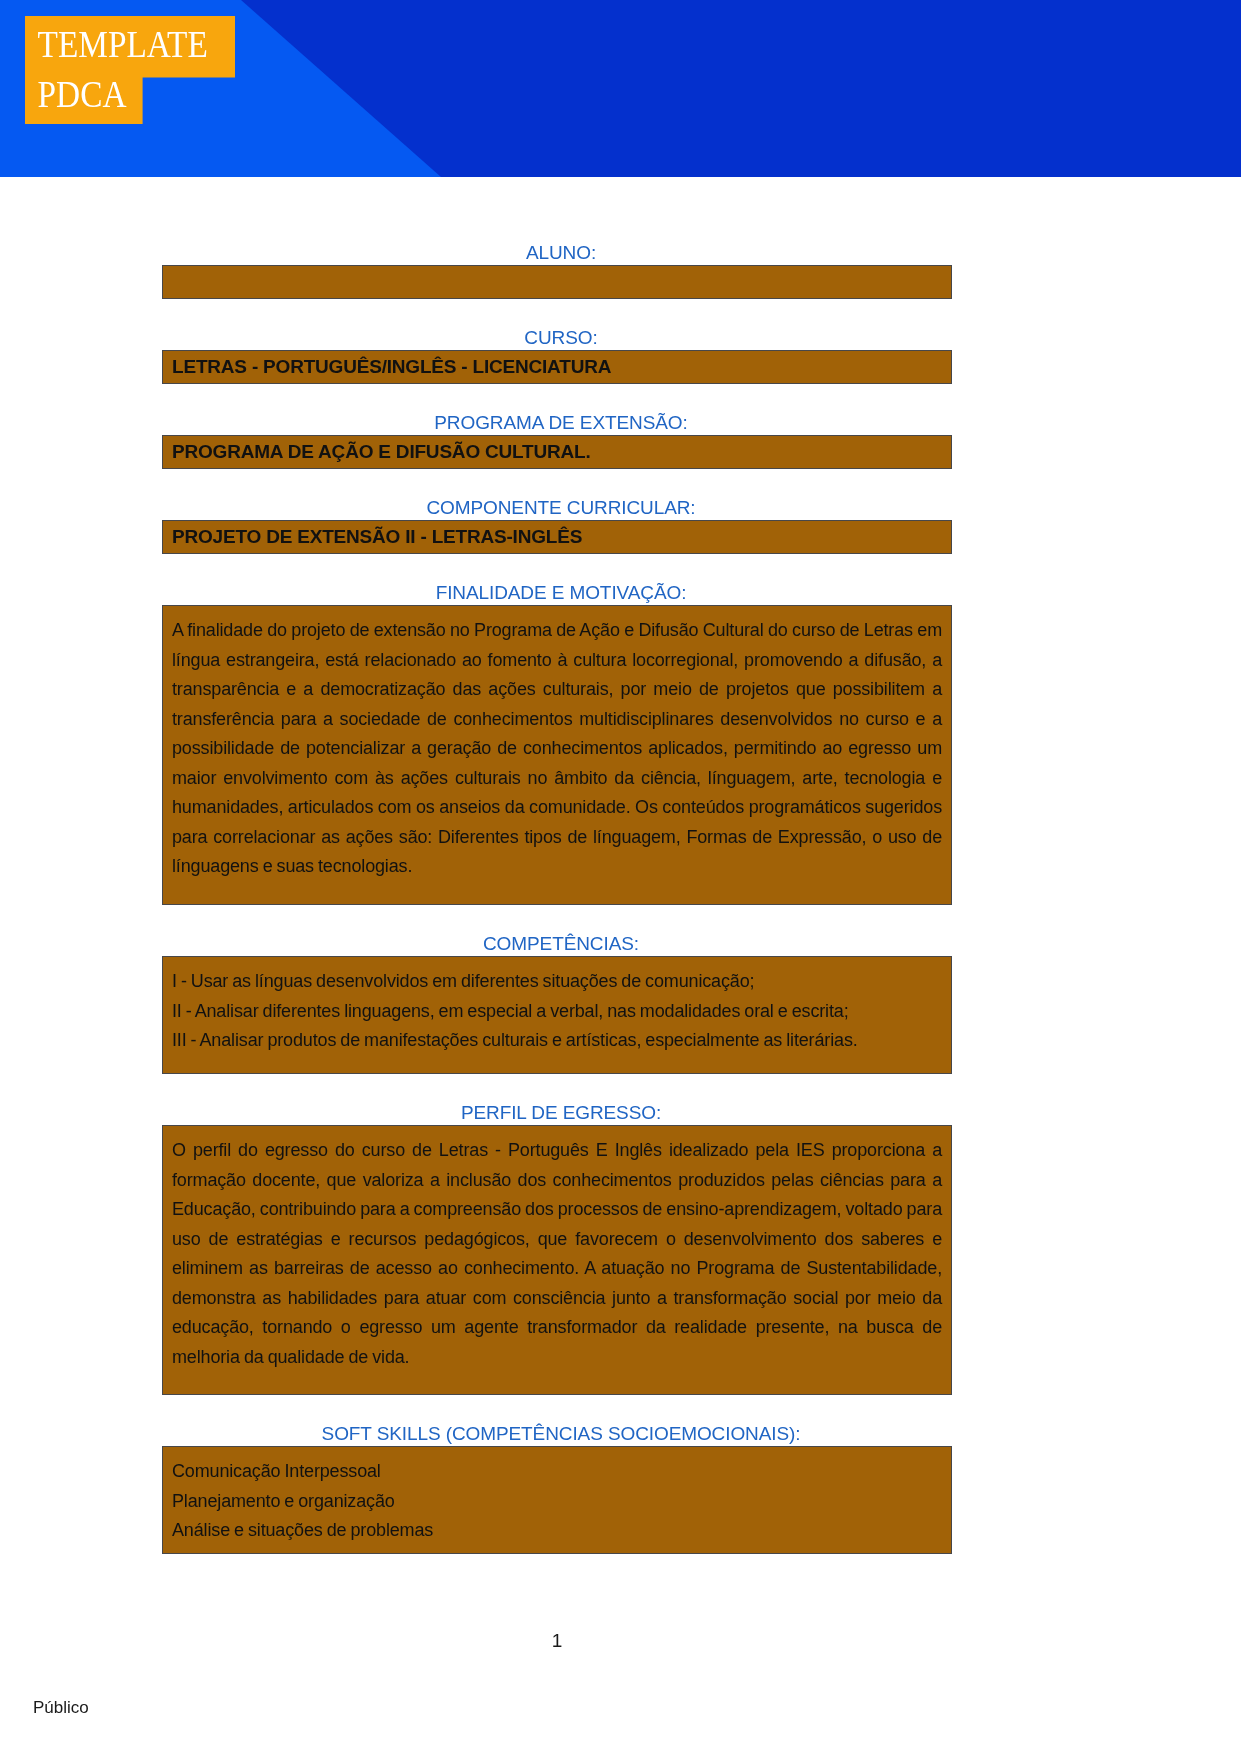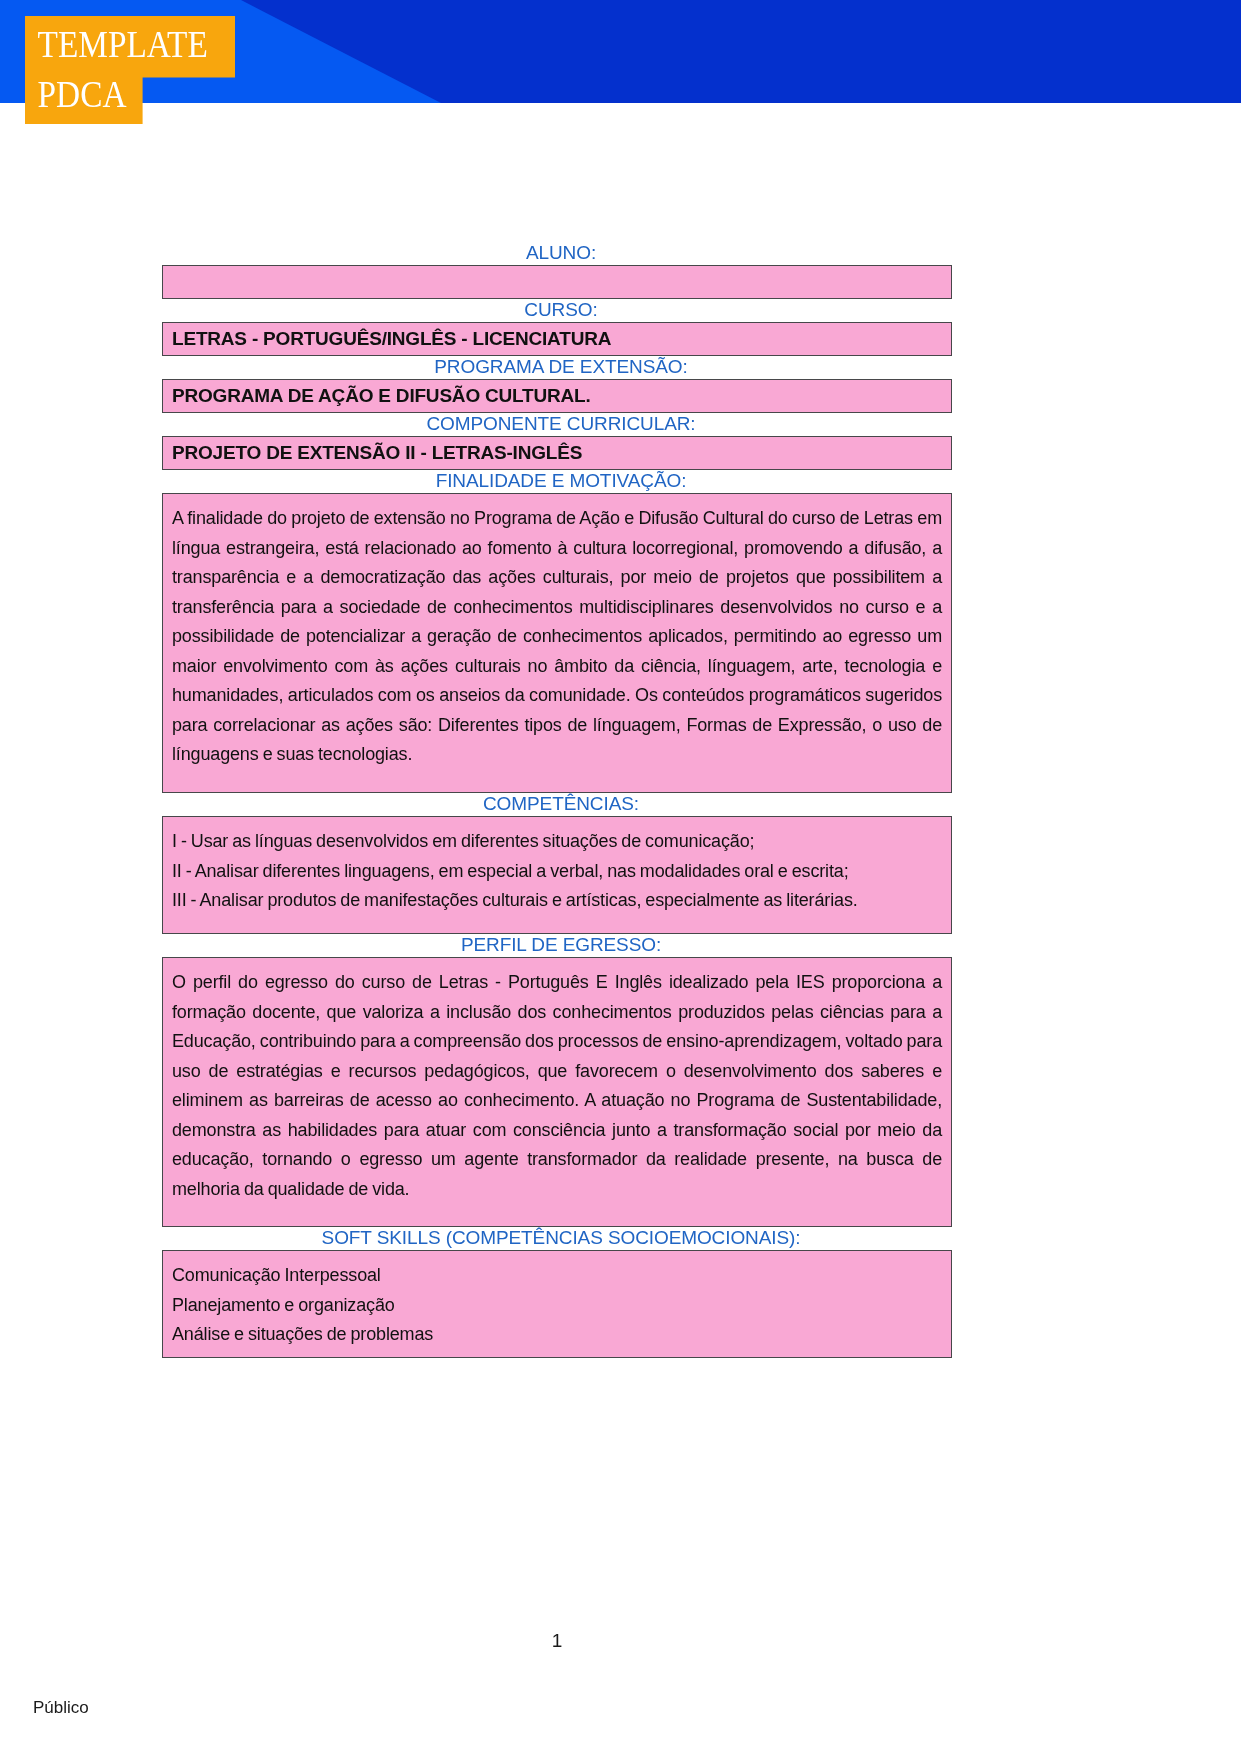--- a/index.html
+++ b/index.html
@@ -8,21 +8,21 @@
     width:1241px;
     height:1755px;
     background:#ffffff;
     font-family:"Liberation Sans", sans-serif;
     overflow:hidden;
   }
 
   
   .header {
     position:absolute; top:0; left:0;
-    width:100%; height:103px;
+    width:100%; height:177px;
     background:#0559F2;
   }
   .header-diagonal {
     position:absolute; top:0; left:0; right:0; bottom:0;
     background:#0430CD;
     clip-path:polygon(241px 0, 100% 0, 100% 100%, 441px 100%);
   }
   .logo {
     position:absolute; left:25px; top:16px;
     width:210px; height:108px;
@@ -33,31 +33,31 @@
   }
   .logo-line { display:block; font-size:37px; line-height:50px; padding-left:14px;
     transform:scaleX(0.9); transform-origin:0 50%; white-space:nowrap; }
   .logo-line.first { padding-top:4px; }
 
   
   .content {
     position:absolute; left:162px; top:242px; width:790px;
     color:#151515;
   }
-  .field { }
+  .field { margin-top:28px; }
   .field:first-child { margin-top:0; }
   .field-label {
     font-size:19px; line-height:21px;
     color:#2065C4;
     margin:0 0 2px 8px;
     letter-spacing:-0.1px;
     text-align:center;
   }
   .box {
-    background:#f9a8d4;
+    background:#a16207;
     border:1.5px solid #47474A;
     box-sizing:border-box;
     width:100%;
   }
   .value-box {
     height:34px;
     display:flex; align-items:center;
     padding:0 9px;
     font-size:19px; font-weight:bold;
     letter-spacing:-0.2px;

